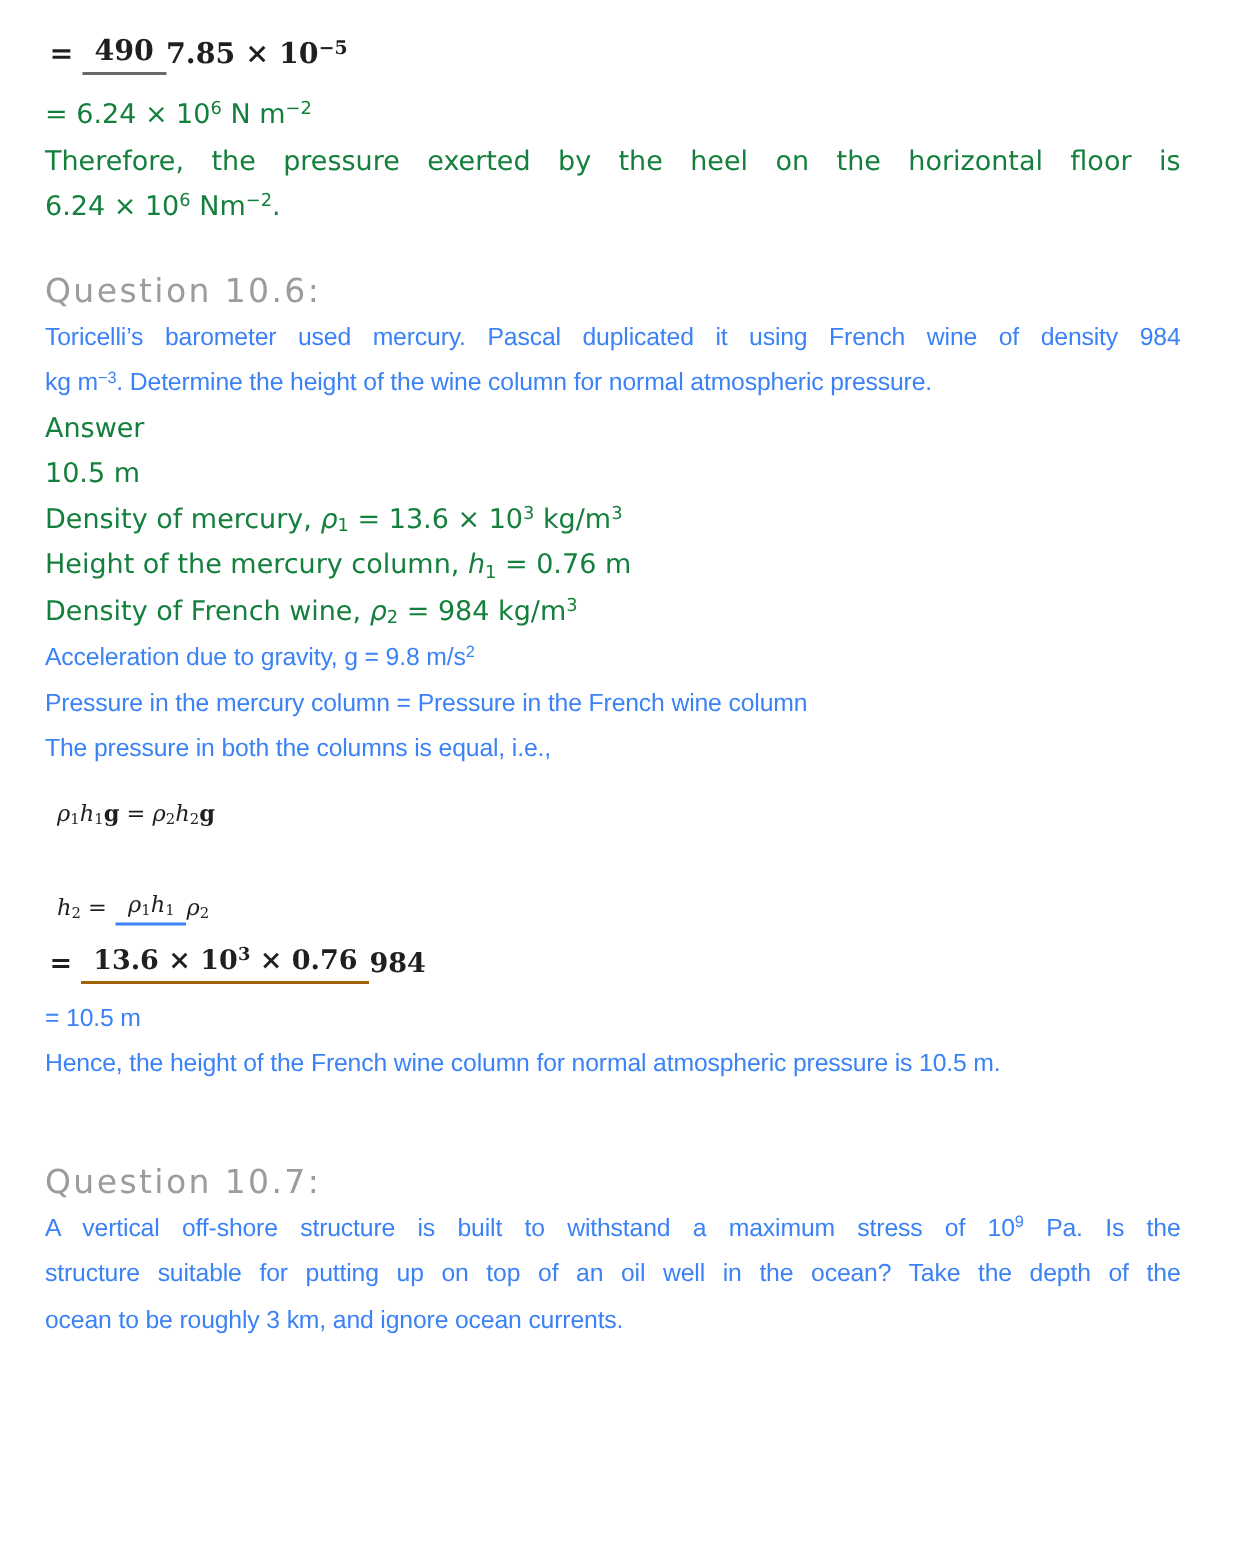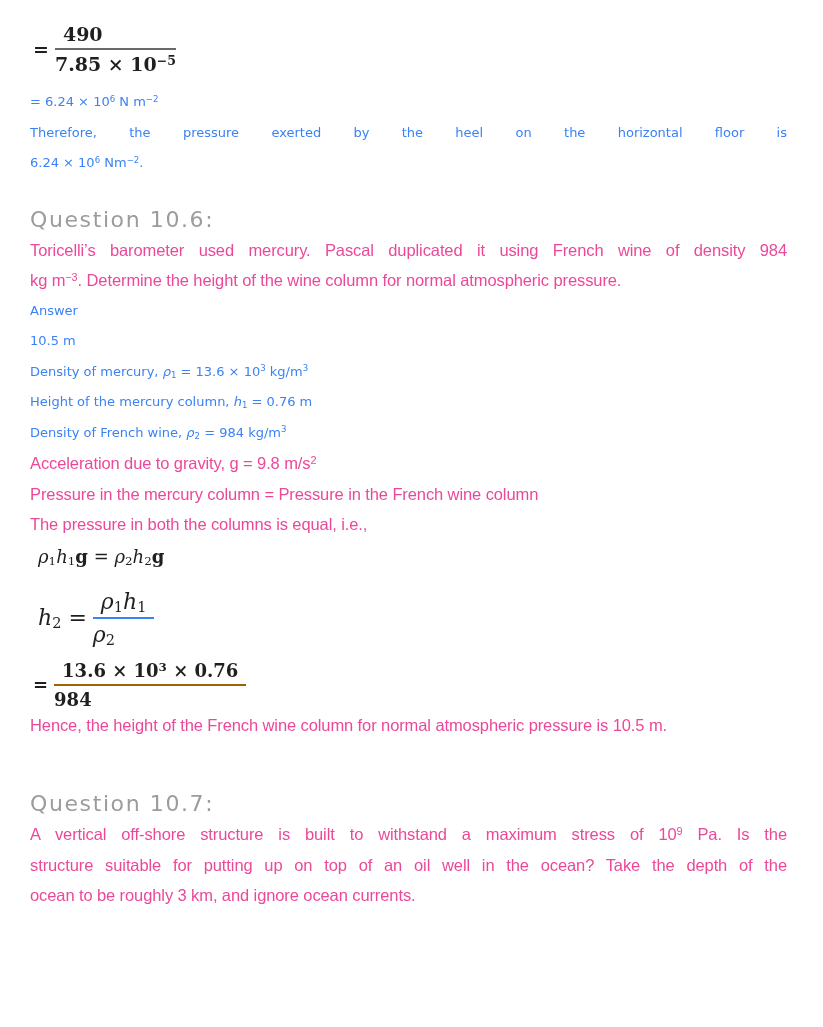--- a/index.html
+++ b/index.html
@@ -1,43 +1,43 @@
 <!DOCTYPE html>
 <html><head>
 <meta charset="utf-8">
 <style>
   html,body{margin:0;padding:0;background:#ffffff;}
   body{width:823px;height:1027px;overflow:hidden;}
   .page{position:relative;width:823px;height:1027px;background:#ffffff;}
   .content{padding:22px 36px 0 30px;}
 
-  .wide{font-family:"DejaVu Sans",sans-serif;font-size:13px;color:#3b82f6;line-height:30.5px;}
-  .cond{font-family:"Liberation Sans",sans-serif;font-size:16.5px;color:#ec4899;line-height:30.5px;letter-spacing:-0.1px;}
+  .wide{font-family:"DejaVu Sans",sans-serif;font-size:18px;color:#15803d;line-height:30.5px;}
+  .cond{font-family:"Liberation Sans",sans-serif;font-size:16.5px;color:#3b82f6;line-height:30.5px;letter-spacing:-0.1px;}
   .heading{font-family:"DejaVu Sans",sans-serif;font-size:22px;color:#9c9c9c;letter-spacing:1.6px;line-height:30px;}
 
   .jlast{text-align:justify;text-align-last:justify;}
 
   sup{font-size:66%;line-height:0;position:relative;vertical-align:baseline;top:-0.5em;}
   sub{font-size:66%;line-height:0;position:relative;vertical-align:baseline;top:0.25em;}
   i{font-style:italic;}
   b{font-weight:bold;}
 
   .formula{font-family:"DejaVu Serif",serif;color:#1f1f1f;}
-  .frac{display:inline-flex;flex-direction:column;vertical-align:middle;text-align:left;}
+  .frac{display:inline-flex;vertical-align:middle;text-align:right;}
   .frac .fnum{display:block;padding:1px 8px 3px;}
   .frac .fden{display:block;padding-top:3px;}
 
   .eq1{display:flex;align-items:center;font-size:19px;font-weight:bold;margin-left:3px;}
   .eq1 .fnum{border-bottom:2px solid #696969;}
   .eq1 .eq-sign{margin-right:6px;}
 
   .result-line{margin-top:12px;}
 
-  .f1{font-size:18px;margin-top:2px;margin-left:8px;line-height:30px;}
-  .f2{display:flex;align-items:center;font-size:22px;margin-top:16px;margin-left:8px;}
+  .f1{font-size:15px;margin-top:12px;margin-left:8px;line-height:30px;}
+  .f2{display:flex;align-items:center;font-size:15px;margin-top:36px;margin-left:8px;}
   .f2 .fnum{border-bottom:2px solid #3b82f6;}
   .f2 .left{margin-right:6px;}
   .f3{display:flex;align-items:center;font-size:18px;font-weight:bold;margin-top:12px;margin-left:3px;}
   .f3 .fnum{border-bottom:2px solid #a16207;}
   .f3 .eq-sign{margin-right:6px;}
 
   .mt-heading1{margin-top:26px;}
   .mt-result{margin-top:8px;}
   .mt-heading2{margin-top:49px;}
 </style>
@@ -85,20 +85,21 @@
     </div>
 
     <div class="formula f3">
       <span class="eq-sign">=</span>
       <span class="frac">
         <span class="fnum"><span>13.6 × 10</span><sup>3</sup><span> × 0.76</span></span>
         <span class="fden"><span>984</span></span>
       </span>
     </div>
 
+    <div class="cond mt-result">= 10.5 m</div>
     <div class="cond">Hence, the height of the French wine column for normal atmospheric pressure is 10.5 m.</div>
 
     <div class="heading mt-heading2">Question 10.7:</div>
     <div class="cond jlast"><span>A vertical off-shore structure is built to withstand a maximum stress of 10</span><sup>9</sup><span> Pa. Is the</span></div>
     <div class="cond jlast">structure suitable for putting up on top of an oil well in the ocean? Take the depth of the</div>
     <div class="cond">ocean to be roughly 3 km, and ignore ocean currents.</div>
 
   </div>
 </div>
 

